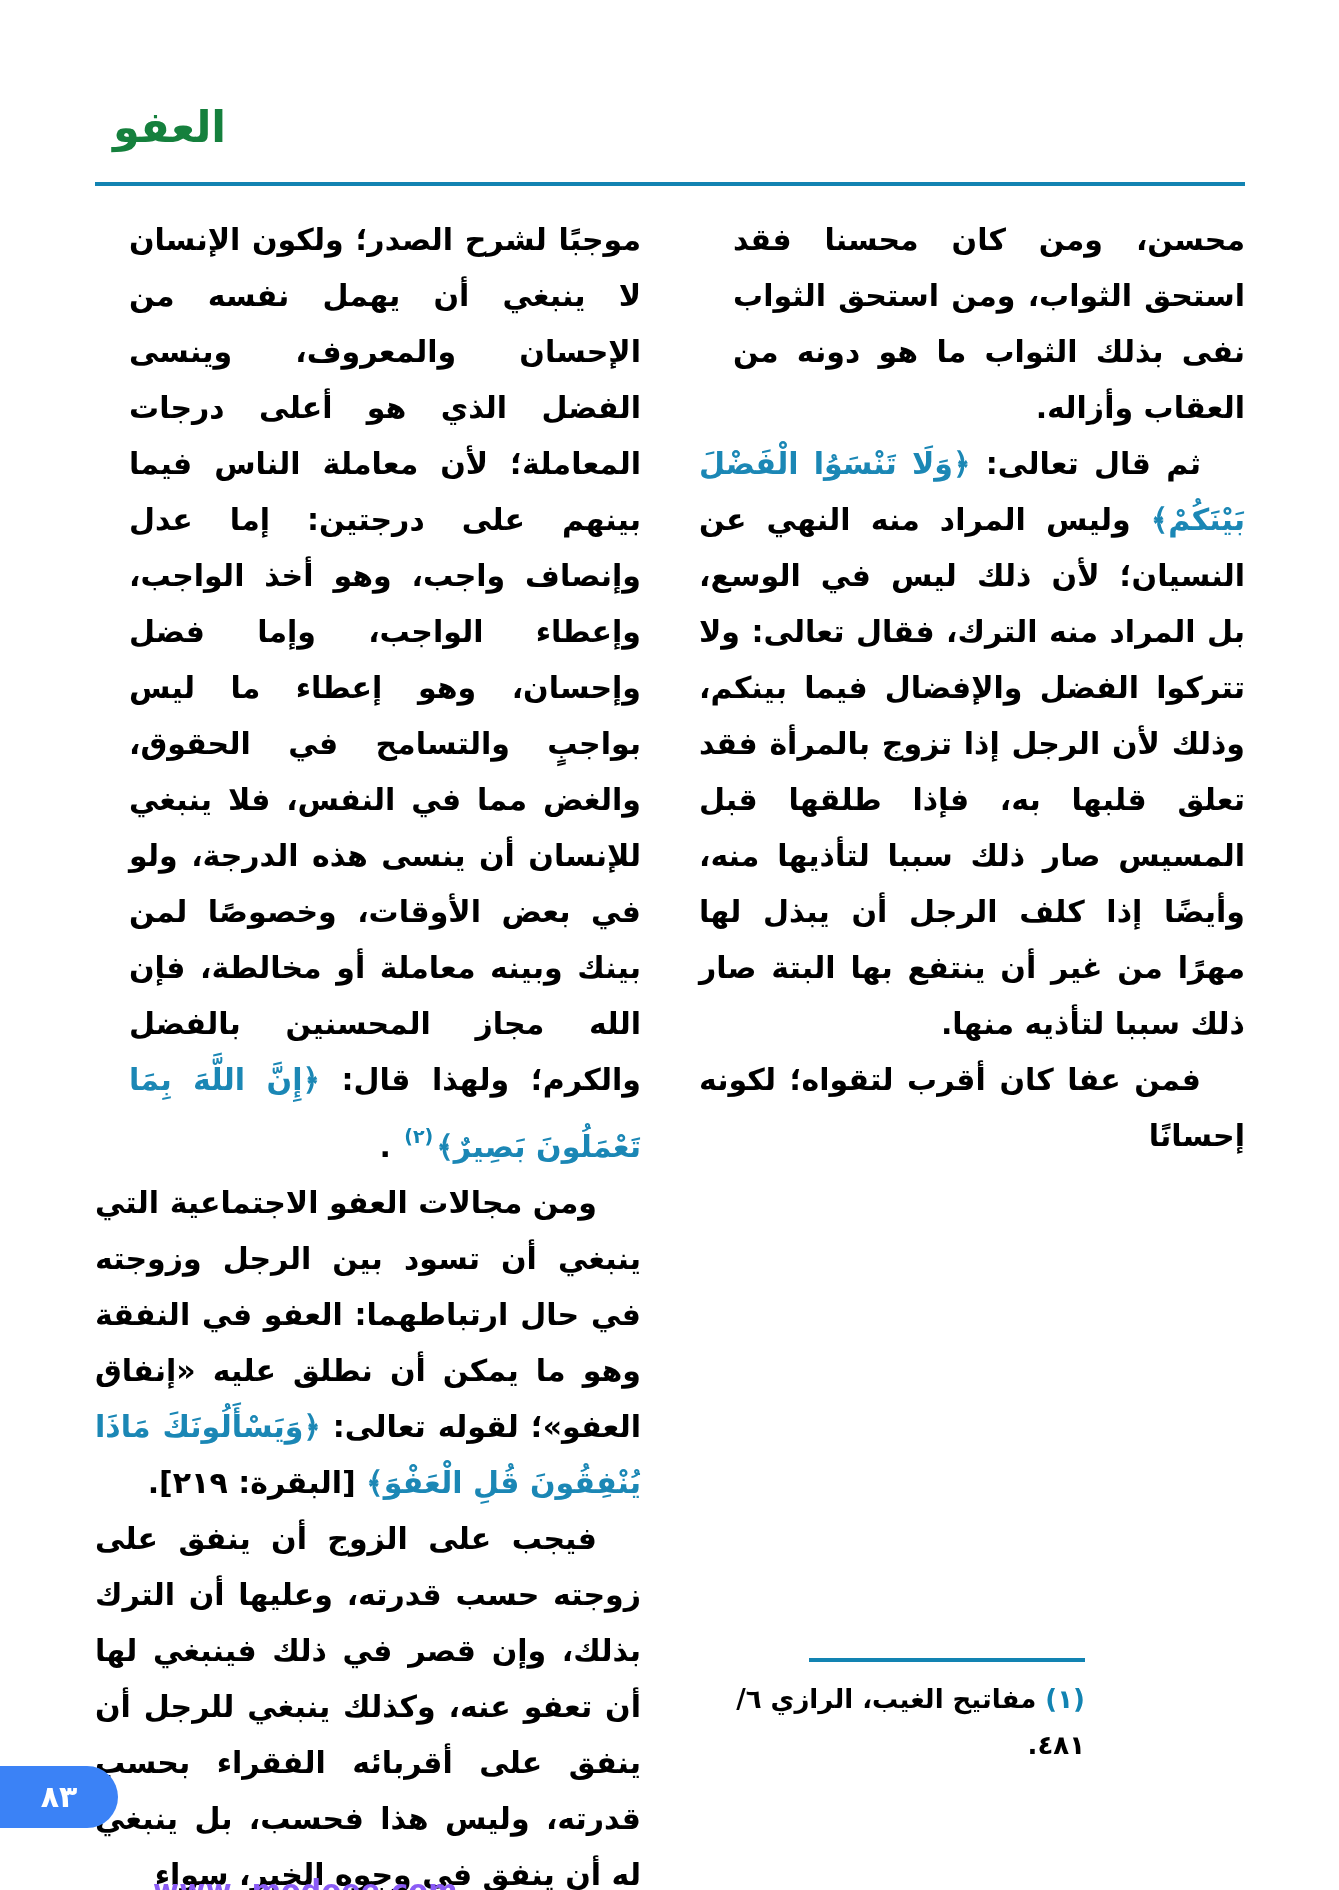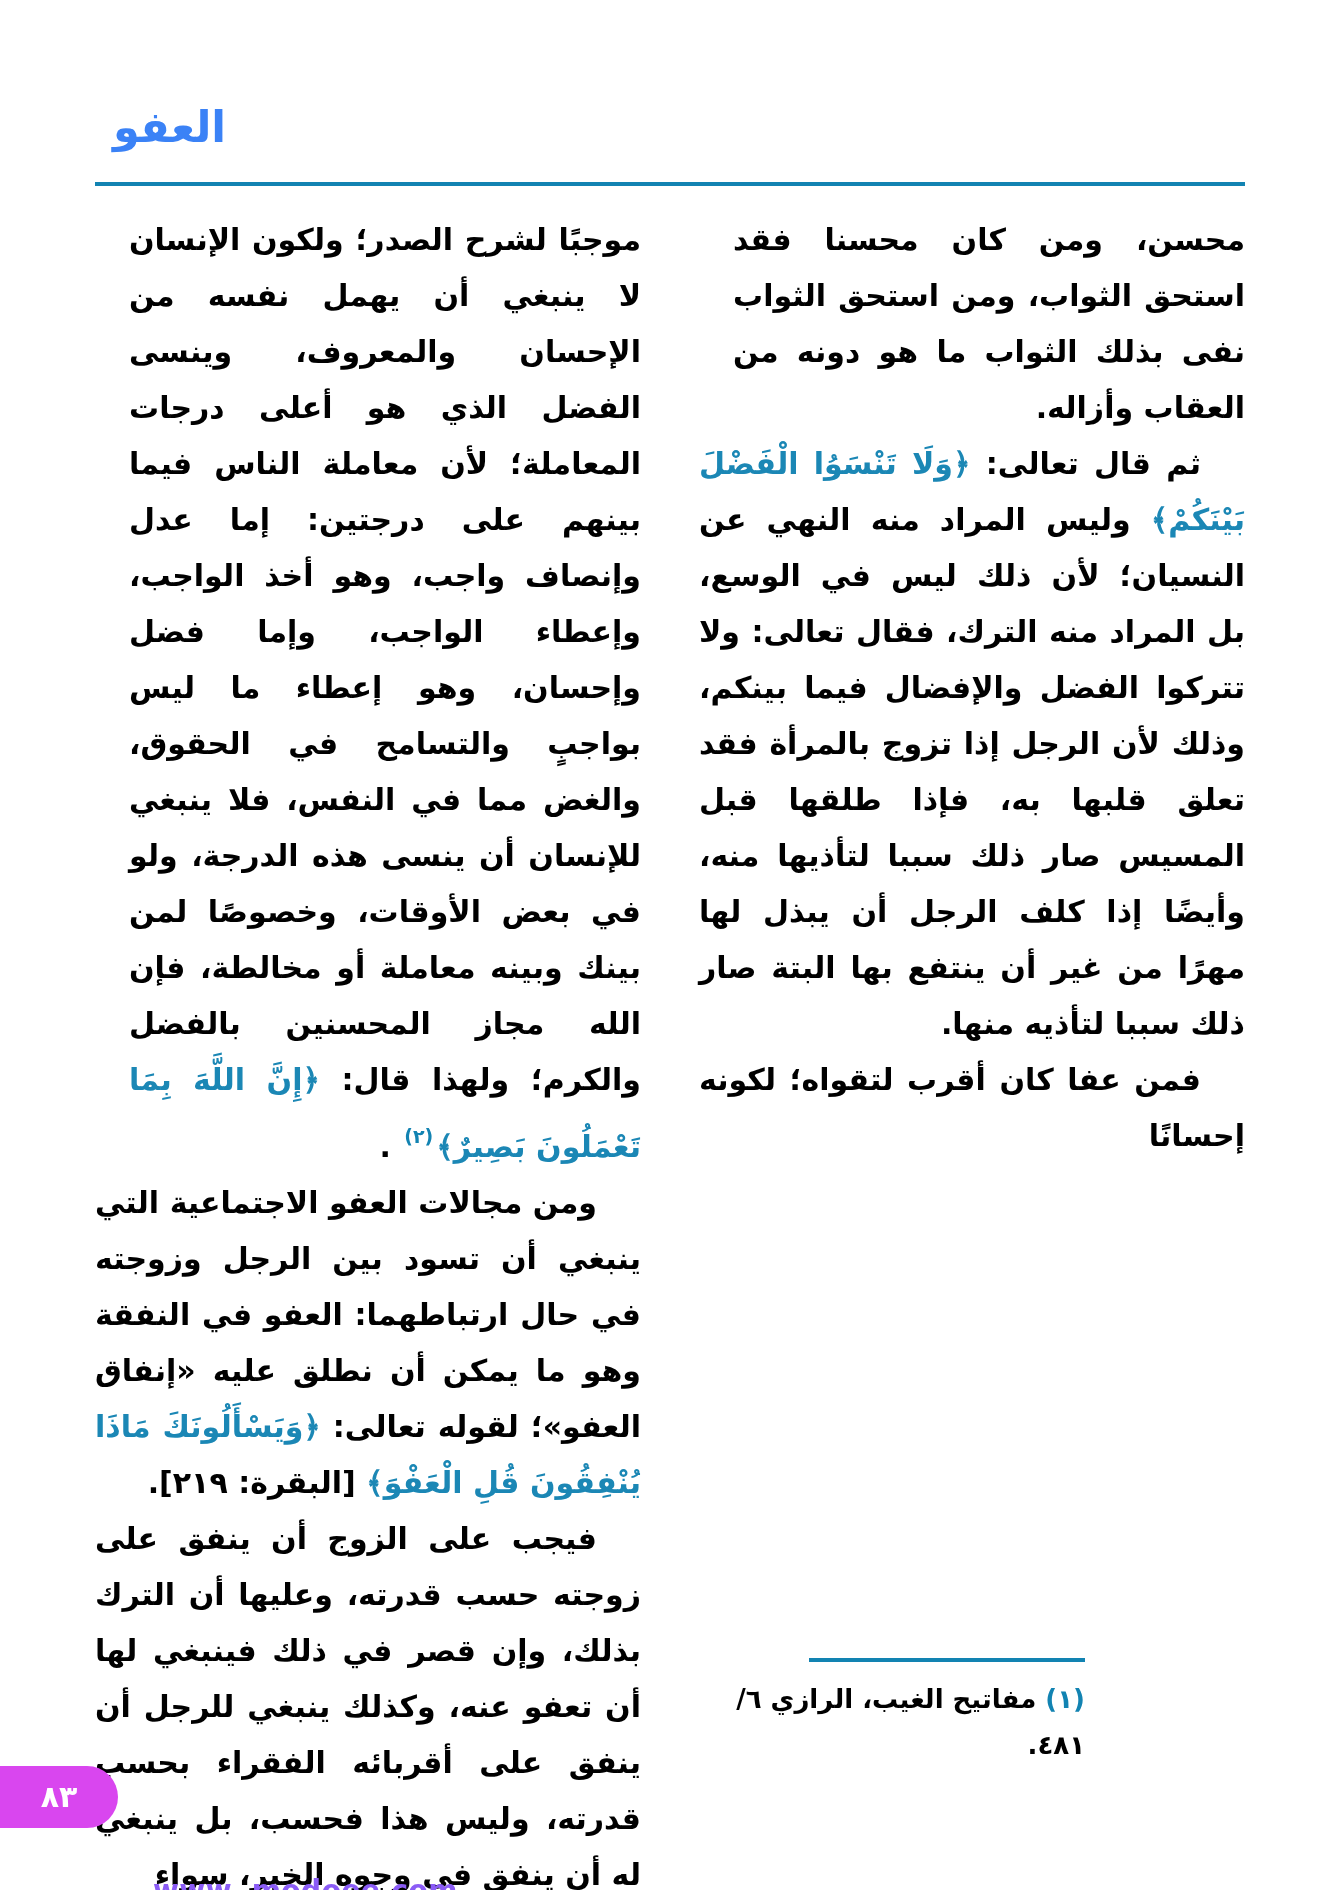--- a/index.html
+++ b/index.html
@@ -18,21 +18,21 @@
   .page-header {
     position: absolute;
     left: 95px; right: 94px; top: 96px;
   }
   .chapter-title {
     margin: 0 0 0 0;
     display: inline-block;
     font-size: 43px;
     line-height: 1.1;
     font-weight: bold;
-    color: #3b82f6;
+    color: #15803d;
     position: absolute;
     left: 18px; top: 8px;
   }
   .header-rule {
     position: absolute;
     left: 0; right: 0; top: 86px;
     height: 4px;
     background: #1283b2;
   }
 
@@ -93,21 +93,21 @@
   }
   .footnote-right .fn { padding-right: 160px; }
   .footnote-left  .fn { padding-right: 62px; }
   .fmark { color: #1283b2; }
 
   
   .page-badge {
     position: absolute;
     left: 0; top: 1766px;
     width: 118px; height: 62px;
-    background: #d946ef;
+    background: #3b82f6;
     border-radius: 0 31px 31px 0;
     display: flex;
     align-items: center;
     justify-content: center;
   }
   .page-badge span {
     color: #ffffff;
     font-size: 30px;
     font-weight: bold;
     line-height: 1;

